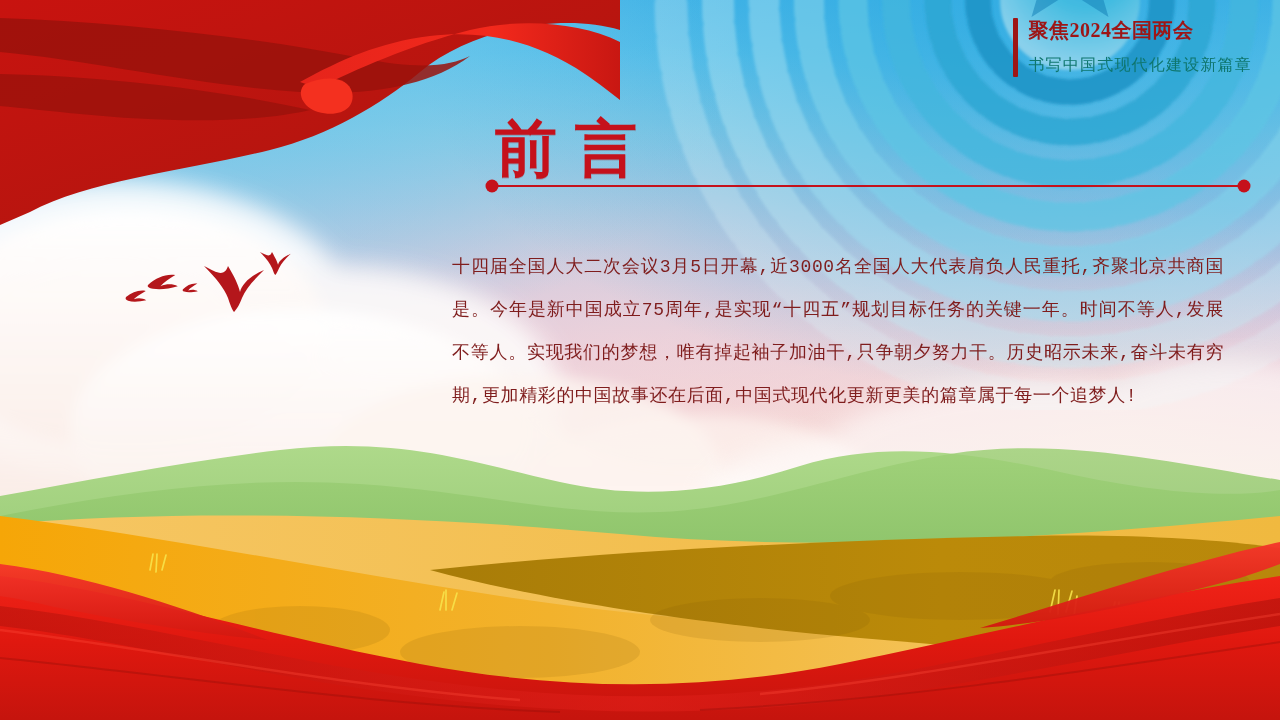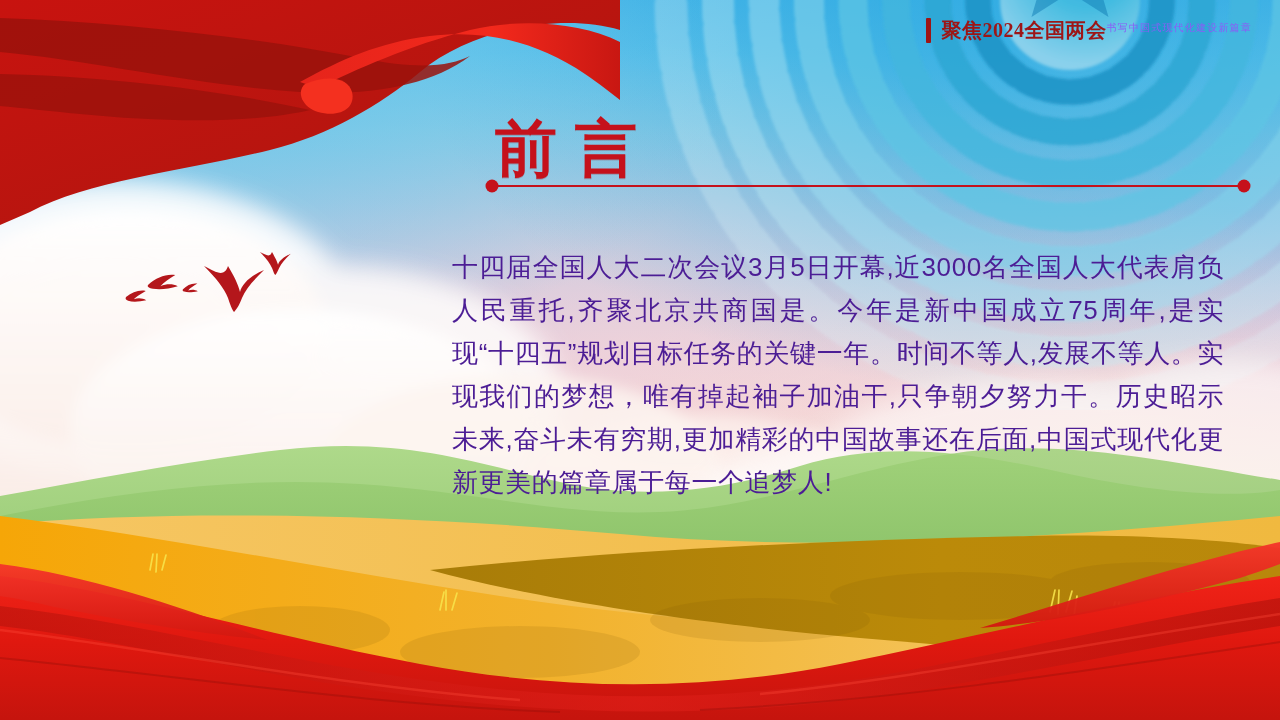--- a/index.html
+++ b/index.html
@@ -83,38 +83,38 @@
     display: flex;
     align-items: stretch;
     gap: 10px;
     z-index: 20;
   }
   .header-bar {
     width: 5px;
     background: #9e1515;
     border-radius: 1px;
   }
-  .header-texts { display:flex; flex-direction:row; justify-content:center; }
+  .header-texts { display:flex; flex-direction:column; justify-content:center; }
   .header-title-main {
     font-family: "Liberation Serif", "DejaVu Serif", serif;
     font-weight: bold;
     font-size: 20px;
     color: #9d1616;
     letter-spacing: 0.5px;
     line-height: 1.25;
     white-space: nowrap;
   }
   .header-title-sub {
     font-family: "Liberation Serif", "DejaVu Serif", serif;
-    font-size: 10px;
-    color: #8b5cf6;
+    font-size: 16px;
+    color: #0f766e;
     letter-spacing: 1.2px;
     line-height: 1.5;
     white-space: nowrap;
-    margin-top: 2px;
+    margin-top: 10px;
   }
 
   
   .main-title {
     position: absolute;
     left: 495px;
     top: 104px;
     font-family: "Liberation Serif", "DejaVu Serif", serif;
     font-weight: bold;
     font-size: 62px;
@@ -137,24 +137,24 @@
   }
   .divider svg { display:block; }
 
   
   .body-text {
     position: absolute;
     left: 452px;
     top: 246px;
     width: 772px;
     z-index: 20;
-    font-family: Liberation Sans, sans-serif;
-    font-size: 26px;
+    font-family: Liberation Mono, monospace;
+    font-size: 18px;
     line-height: 43px;
-    color: #4c1d95;
+    color: #7f1d1d;
     text-align: justify;
     text-justify: inter-character;
     letter-spacing: 0.6px;
   }
 </style>
 </head>
 <body>
 
 <div id="slide">
 

